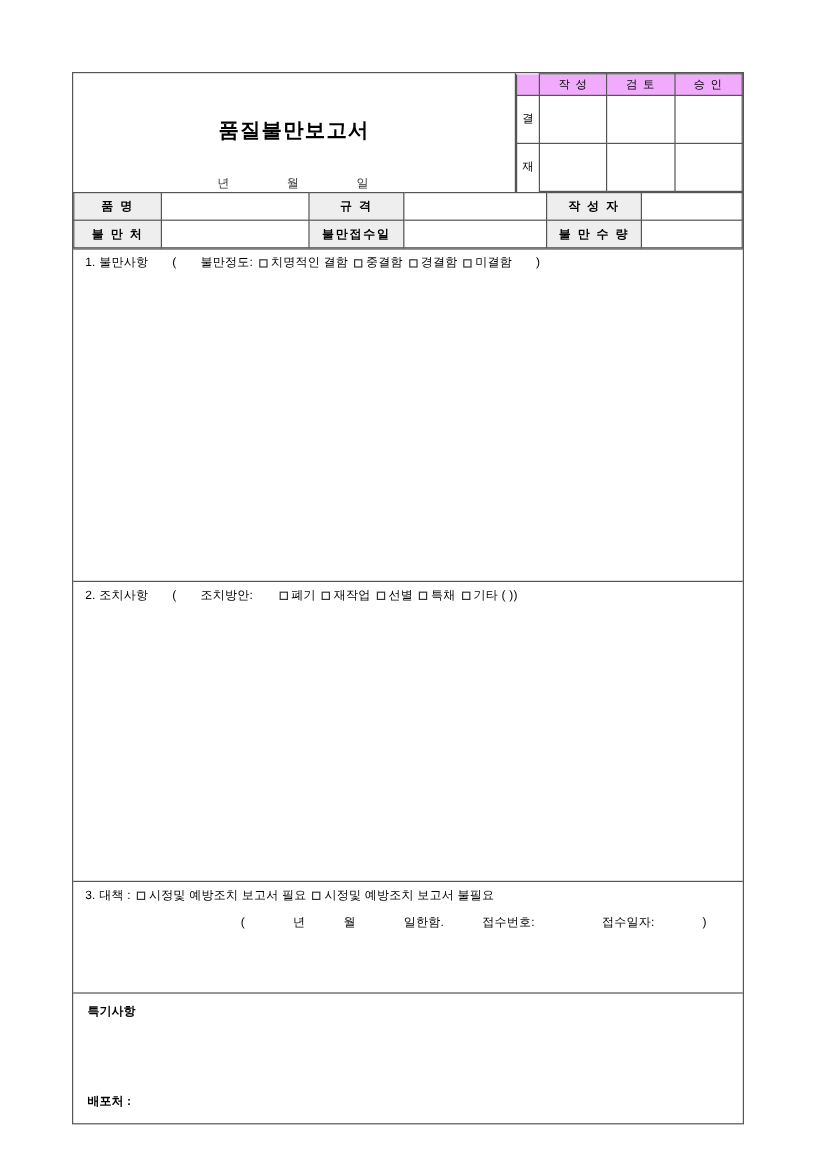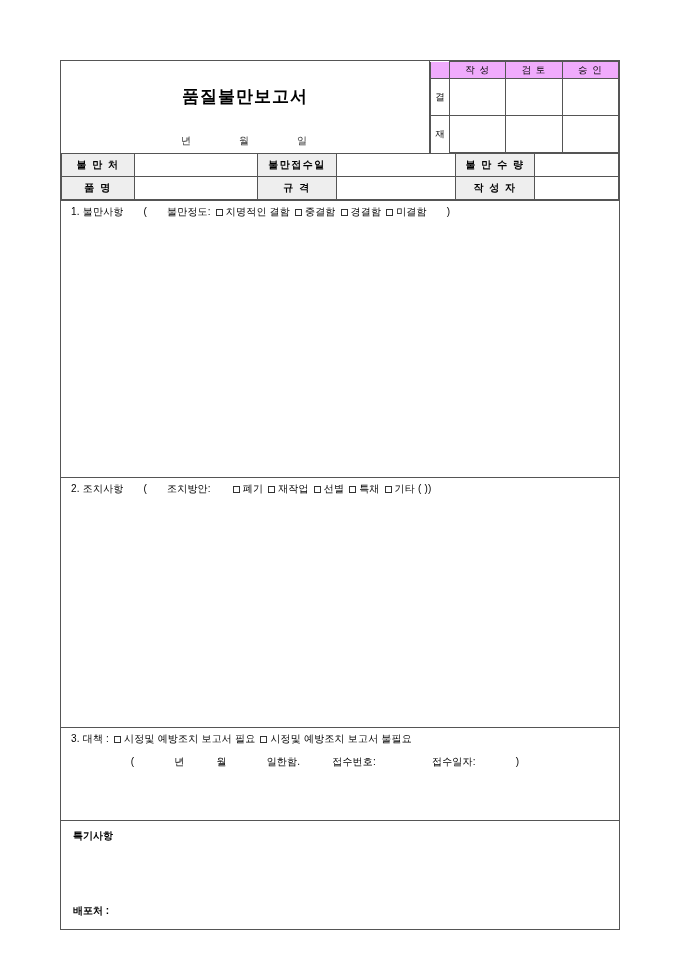--- a/index.html
+++ b/index.html
@@ -41,21 +41,21 @@
   .hdr-left {
     flex: 1 1 auto;
     position: relative;
     min-height: 90px;
   }
   .doc-title {
     text-align: center;
     font-size: 17px;
     font-weight: bold;
     letter-spacing: 1px;
-    margin-top: 24px;
+    margin-top: 36px;
   }
   .date-line {
     display: flex;
     justify-content: center;
     gap: 46px;
     font-size: 10px;
     margin-top: 26px;
     letter-spacing: 2px;
     color: #333;
   }
@@ -126,21 +126,21 @@
     border: 1px solid #333;
     margin: 0 3px 0 2px;
     vertical-align: -1px;
     box-sizing: border-box;
   }
   .sec1 { height: 272px; }
   .sec2 { height: 245px; }
   .sec3 { height: 52px; }
   .sub-line {
     font-size: 10px;
-    text-align: center;
+    text-align: right;
     margin-top: 9px;
     letter-spacing: 0.2px;
     padding-right: 30px;
   }
   .sub-line .gap-s { display: inline-block; width: 26px; }
   .sub-line .gap-m { display: inline-block; width: 34px; }
   .sub-line .gap-l { display: inline-block; width: 50px; }
 
   .special {
     border-top: 1px solid #555;
@@ -198,33 +198,33 @@
           <td></td>
         </tr>
       </tbody>
         </table>
     </div>
   </div>
 
   <table class="info">
     <tbody>
         <tr>
+      <td class="lbl">품    명</td>
+      <td></td>
+      <td class="lbl">규    격</td>
+      <td></td>
+      <td class="lbl">작 성 자</td>
+      <td></td>
+    </tr>
+    <tr>
       <td class="lbl w-lbl1">불 만 처</td>
       <td class="w-val1"></td>
       <td class="lbl w-lbl2">불만접수일</td>
       <td class="w-val2"></td>
       <td class="lbl w-lbl3">불 만 수 량</td>
-      <td></td>
-    </tr>
-    <tr>
-      <td class="lbl">품    명</td>
-      <td></td>
-      <td class="lbl">규    격</td>
-      <td></td>
-      <td class="lbl">작 성 자</td>
       <td></td>
     </tr>
   </tbody>
     </table>
 
   <div class="section sec1">
     <div class="sec-title">
       <span>1.</span>
       <span>불만사항</span>
       <span class="spacer"></span>

